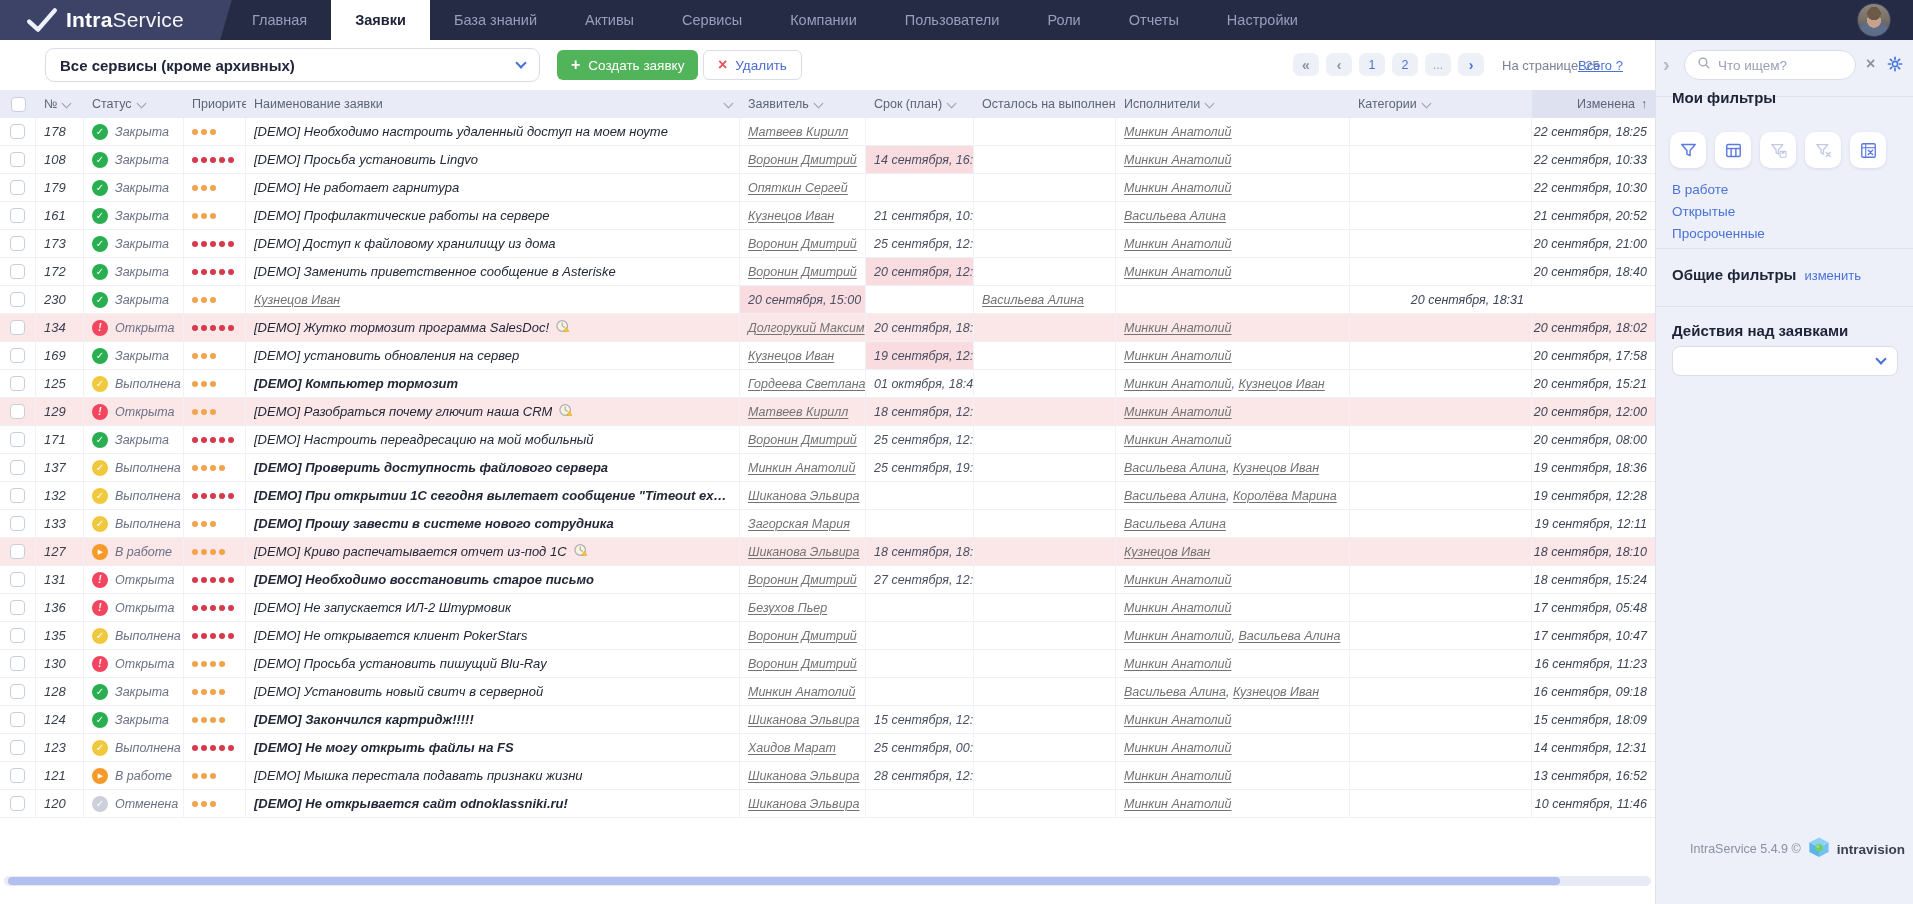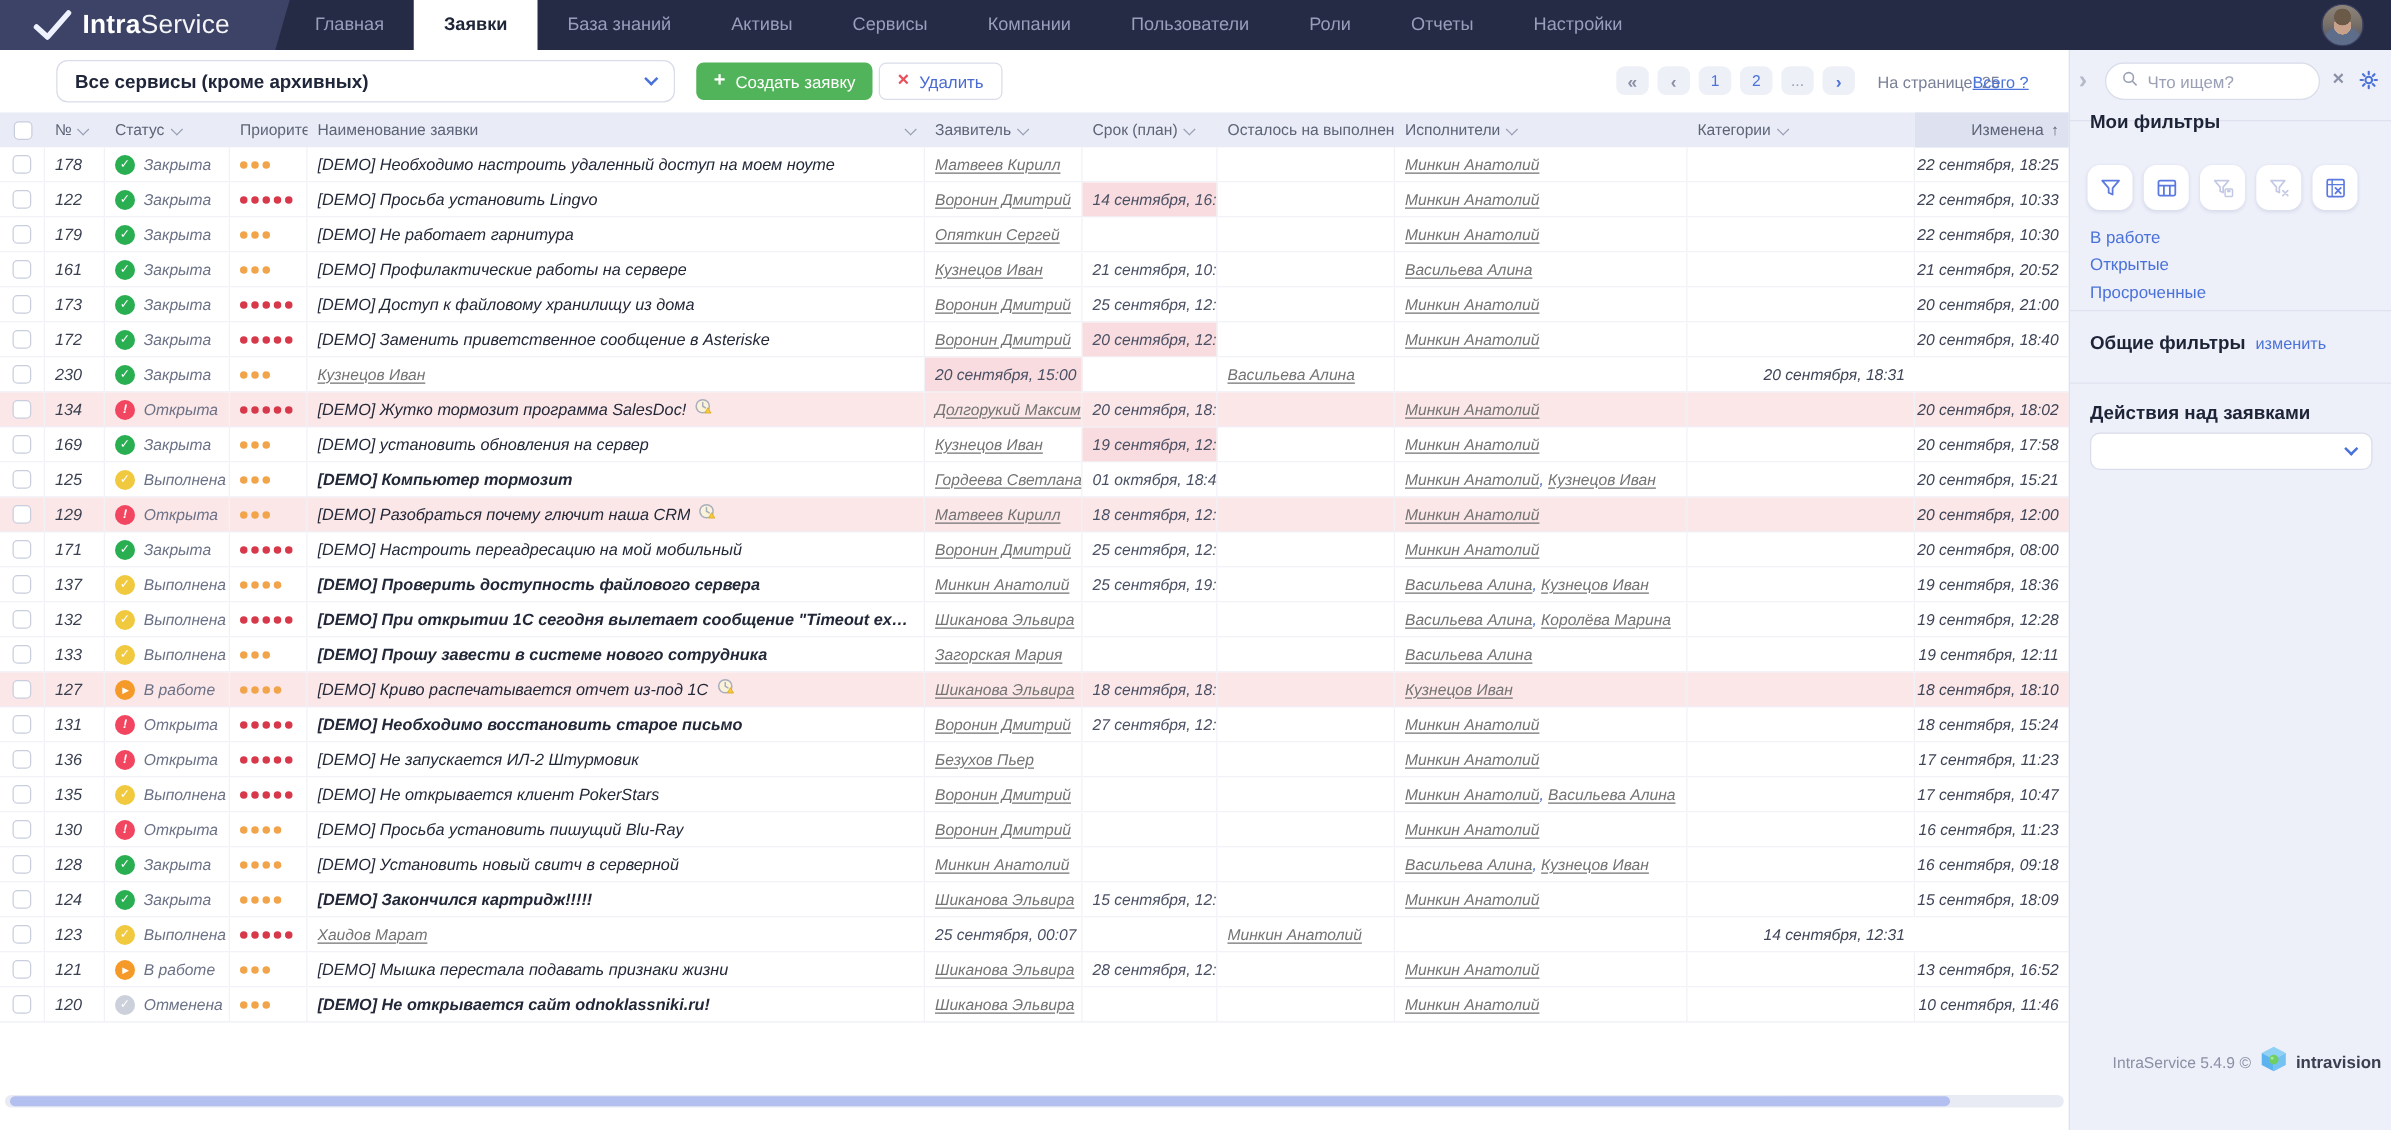--- a/index.html
+++ b/index.html
@@ -239,21 +239,21 @@
             <div class="td c8">
               <a class="lnk">Минкин Анатолий</a>
             </div>
             <div class="td c9"></div>
             <div class="td c10">22 сентября, 18:25</div>
           </div>
           <div class="tr">
             <div class="td c0">
               <span class="cb"></span>
             </div>
-            <div class="td c1">122</div>
+            <div class="td c1">108</div>
             <div class="td c2">
               <span class="st-ic closed" style="background:#2aae52">✓</span>
               <span class="st-lb">Закрыта</span>
             </div>
             <div class="td c3">
               <span class="dot" style="background:#d7394a"></span>
               <span class="dot" style="background:#d7394a"></span>
               <span class="dot" style="background:#d7394a"></span>
               <span class="dot" style="background:#d7394a"></span>
               <span class="dot" style="background:#d7394a"></span>
@@ -745,21 +745,21 @@
             </div>
             <div class="td c5">
               <a class="lnk">Безухов Пьер</a>
             </div>
             <div class="td c6"></div>
             <div class="td c7"></div>
             <div class="td c8">
               <a class="lnk">Минкин Анатолий</a>
             </div>
             <div class="td c9"></div>
-            <div class="td c10">17 сентября, 11:23</div>
+            <div class="td c10">17 сентября, 05:48</div>
           </div>
           <div class="tr">
             <div class="td c0">
               <span class="cb"></span>
             </div>
             <div class="td c1">135</div>
             <div class="td c2">
               <span class="st-ic done" style="background:#f0c93e">✓</span>
               <span class="st-lb">Выполнена</span>
             </div>
@@ -883,20 +883,23 @@
             <div class="td c2">
               <span class="st-ic done" style="background:#f0c93e">✓</span>
               <span class="st-lb">Выполнена</span>
             </div>
             <div class="td c3">
               <span class="dot" style="background:#d7394a"></span>
               <span class="dot" style="background:#d7394a"></span>
               <span class="dot" style="background:#d7394a"></span>
               <span class="dot" style="background:#d7394a"></span>
               <span class="dot" style="background:#d7394a"></span>
+            </div>
+            <div class="td c4">
+              <span class="title b">[DEMO] Не могу открыть файлы на FS</span>
             </div>
             <div class="td c5">
               <a class="lnk">Хаидов Марат</a>
             </div>
             <div class="td c6">25 сентября, 00:07</div>
             <div class="td c7"></div>
             <div class="td c8">
               <a class="lnk">Минкин Анатолий</a>
             </div>
             <div class="td c9"></div>

